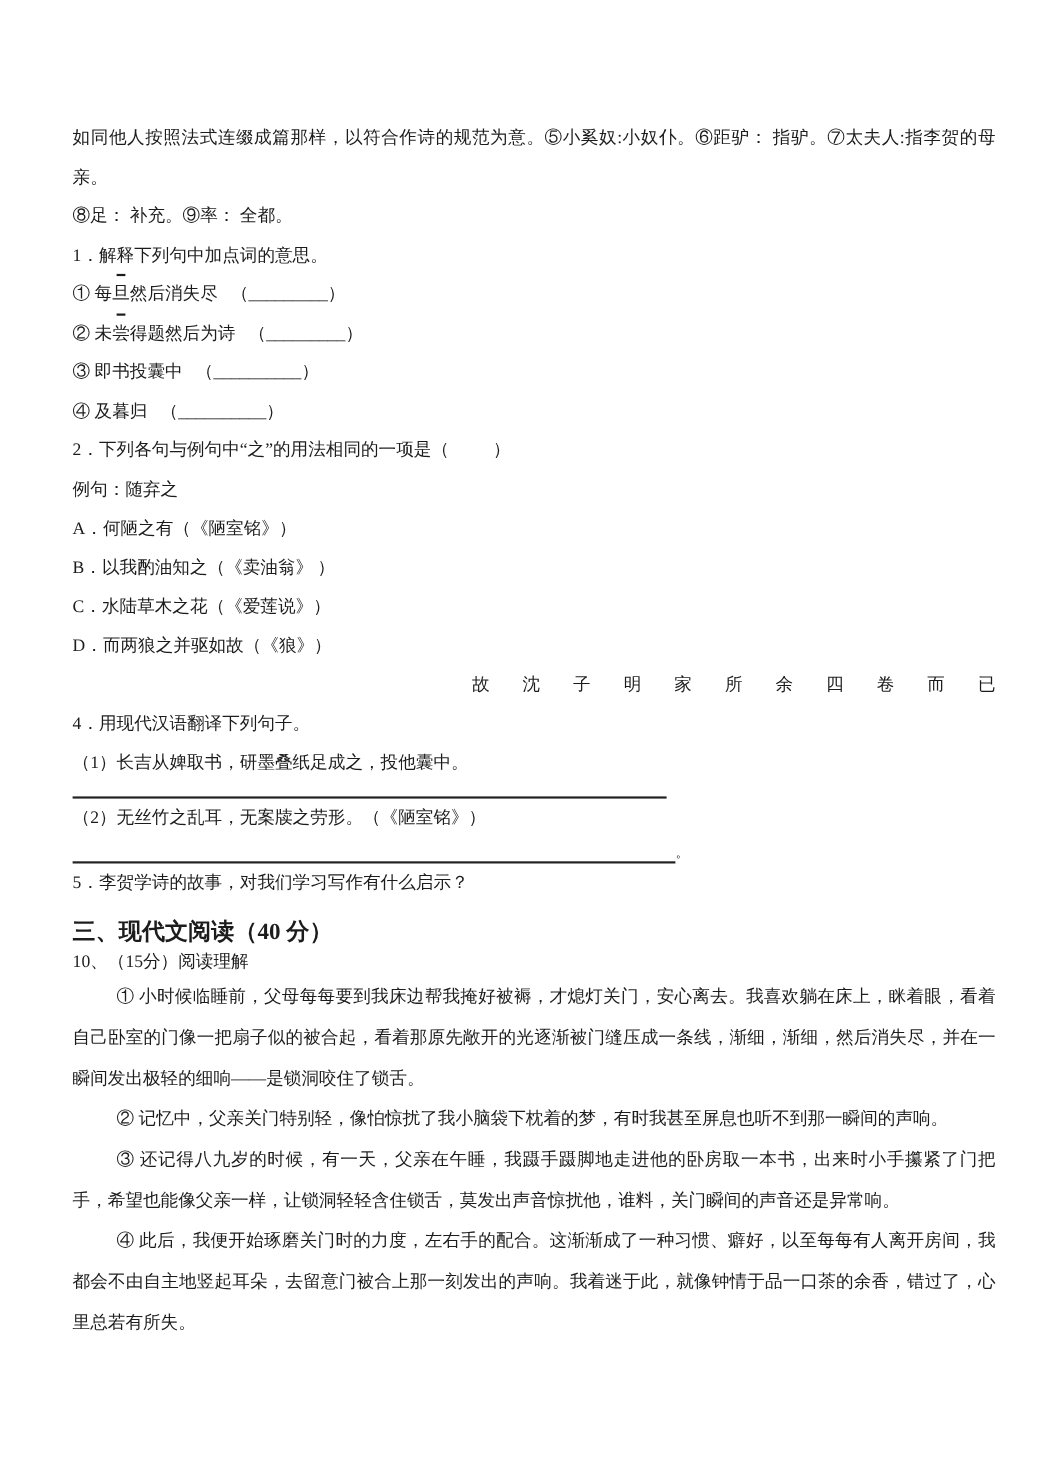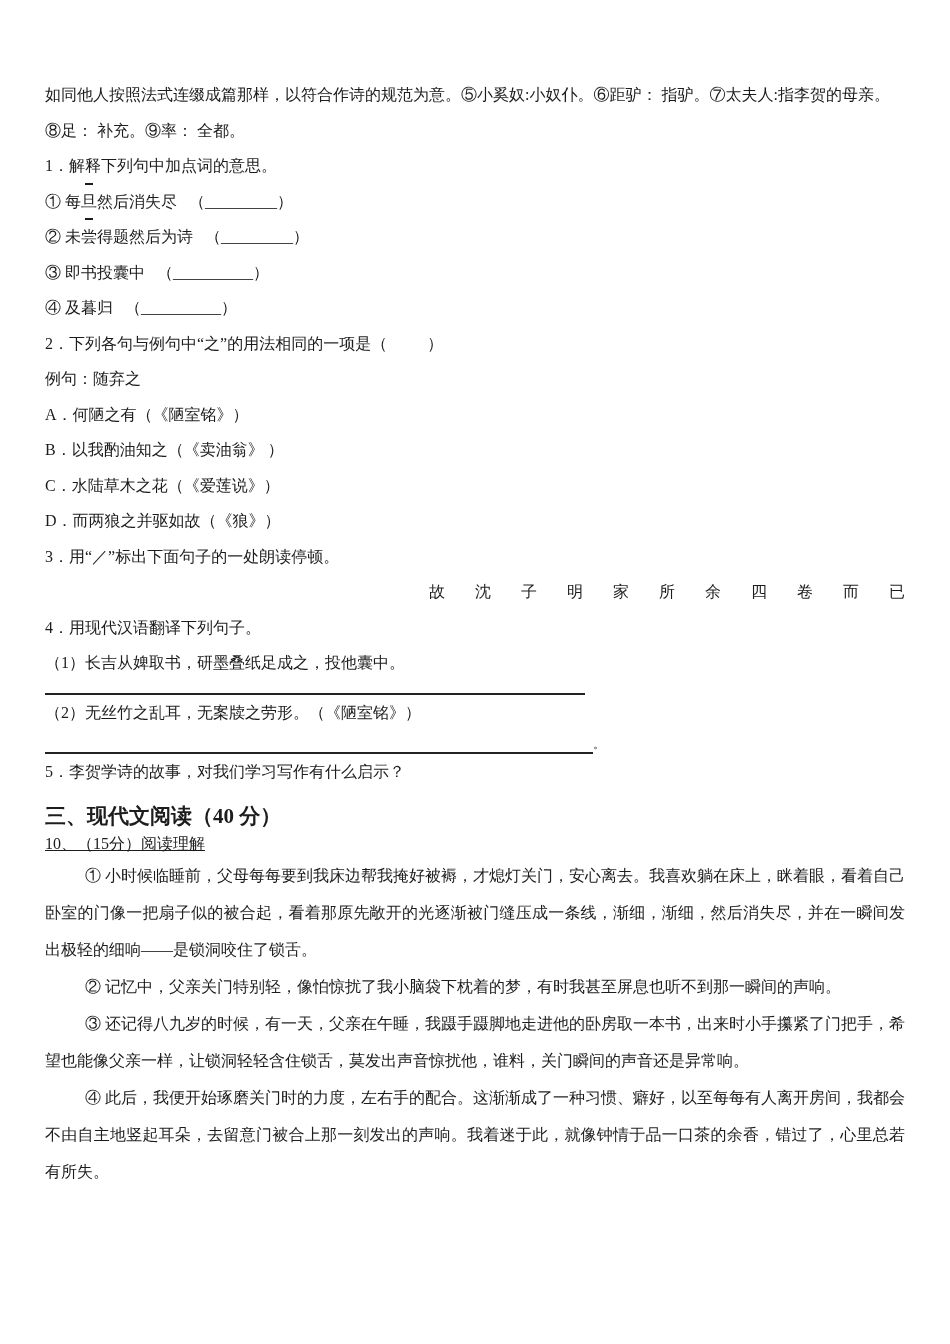--- a/index.html
+++ b/index.html
@@ -1,36 +1,36 @@
 <!DOCTYPE html>
 <html><head>
 <meta charset="utf-8">
 <style>
   html,body{margin:0;padding:0;}
   body{
     width:950px;height:1344px;background:#ffffff;color:#1c1c1c;
     font-family:"Liberation Serif","DejaVu Serif",serif;
     overflow:hidden;
   }
-  .page{padding:77px 45px 0 45px;font-size:16px;}
+  .page{padding:108px 45px 0 45px;font-size:16px;margin-left:21px;}
   .ln{margin:0;line-height:35.5px;white-space:pre-wrap;}
   .just{text-align:justify;}
   
   .marked{position:relative;display:inline-block;}
   .marked::before{content:"";position:absolute;top:-1px;left:22%;right:22%;height:2px;background:#1c1c1c;}
   .blank{margin-left:12px;}
   .spaced{word-spacing:26px;text-align:right;}
   .blank-row{margin:0;line-height:14px;height:14px;}
   .blank-row2{margin:4px 0 0 0;line-height:20px;height:20px;}
   .uline{display:inline-block;height:12px;border-bottom:2px solid #222;vertical-align:bottom;}
   .w540{width:540px;}
   .w548{width:548px;}
   .period{font-size:12px;vertical-align:top;}
   .sec3-title{margin:12px 0 0 0;font-weight:bold;font-size:21px;line-height:28px;}
-  .q10{margin:0;line-height:27px;text-decoration:underline;}
+  .q10{margin:0;line-height:27px;}
   .passage-title{margin:0 0 0 40px;line-height:30px;}
   .passage{margin:0;}
   .passage p{margin:0;line-height:37px;text-indent:40px;text-align:justify;white-space:normal;}
 </style>
 </head>
 <body>
 
 <div class="page">
 
   <p class="ln just">如同他人按照法式连缀成篇那样，以符合作诗的规范为意。⑤小奚奴:小奴仆。⑥距驴： 指驴。⑦太夫人:指李贺的母亲。</p>
@@ -46,21 +46,20 @@
 
   <p class="ln"><span>④ 及暮归</span><span class="marked"></span><span></span><span class="blank">（__________）</span></p>
 
   <p class="ln">2．下列各句与例句中“之”的用法相同的一项是（          ）</p>
   <p class="ln">例句：随弃之</p>
   <p class="ln">A．何陋之有（《陋室铭》）</p>
   <p class="ln">B．以我酌油知之（《卖油翁》 ）</p>
   <p class="ln">C．水陆草木之花（《爱莲说》）</p>
   <p class="ln">D．而两狼之并驱如故（《狼》）</p>
 
-  <p class="ln">3．用“／”标出下面句子的一处朗读停顿。</p>
   <p class="ln spaced">故 沈 子 明 家 所 余 四 卷 而 已</p>
 
   <p class="ln">4．用现代汉语翻译下列句子。</p>
   <p class="ln">（1）长吉从婢取书，研墨叠纸足成之，投他囊中。</p>
 
   <p class="blank-row"><span class="uline w540"></span></p>
 
   <p class="ln">（2）无丝竹之乱耳，无案牍之劳形。（《陋室铭》）</p>
 
   <p class="blank-row2"><span class="uline w548"></span><span class="period">。</span></p>

